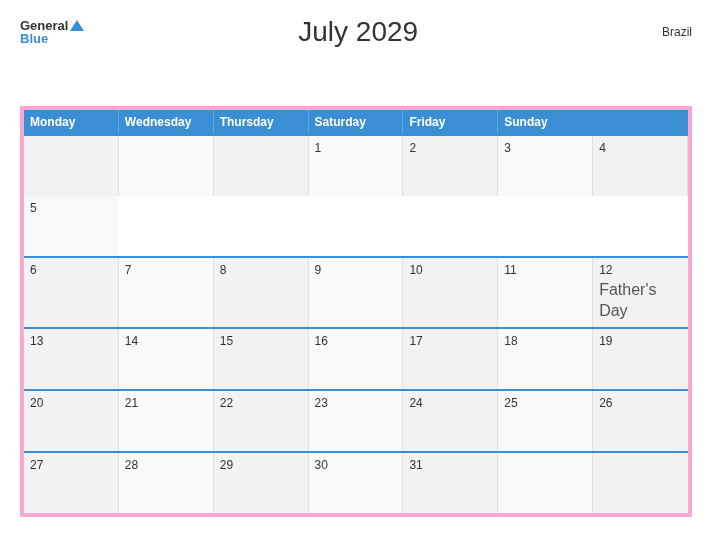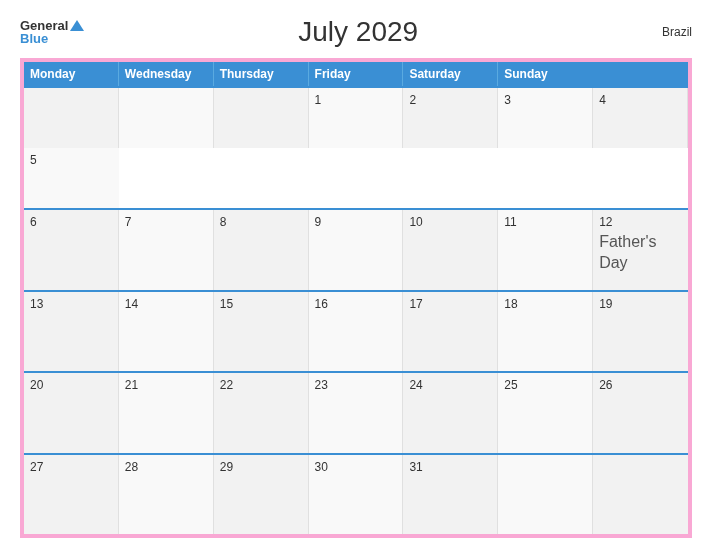--- a/index.html
+++ b/index.html
@@ -5,24 +5,25 @@
     * { margin: 0; padding: 0; box-sizing: border-box; }
     body {
       width: 712px;
       height: 550px;
       background: #fff;
       font-family: Arial, sans-serif;
       overflow: hidden;
     }
     .page {
       width: 712px;
-      height: 550px;
+      height: 391px;
       padding: 16px 20px 12px 20px;
       display: flex;
       flex-direction: column;
+      gap: 48px;
     }
     .header {
       display: flex;
       align-items: center;
       justify-content: space-between;
       margin-bottom: 10px;
     }
     .logo {
       display: flex;
       flex-direction: column;
@@ -142,22 +143,22 @@
     </div>
     <h1 class="month-title">July 2029</h1>
     <div class="country">Brazil</div>
   </div>
 
   <div class="calendar">
     <div class="cal-header">
     <div class="cal-header-cell">Monday</div>
         <div class="cal-header-cell">Wednesday</div>
         <div class="cal-header-cell">Thursday</div>
+        <div class="cal-header-cell">Saturday</div>
         <div class="cal-header-cell">Friday</div>
-        <div class="cal-header-cell">Saturday</div>
         <div class="cal-header-cell">Sunday</div>
       </div>
     <div class="cal-body">
     <div class="cal-row">
           <div class="cal-cell empty"></div>
           <div class="cal-cell empty"></div>
           <div class="cal-cell empty"></div>
           <div class="cal-cell">
             <span class="day-number">1</span>
           </div>

